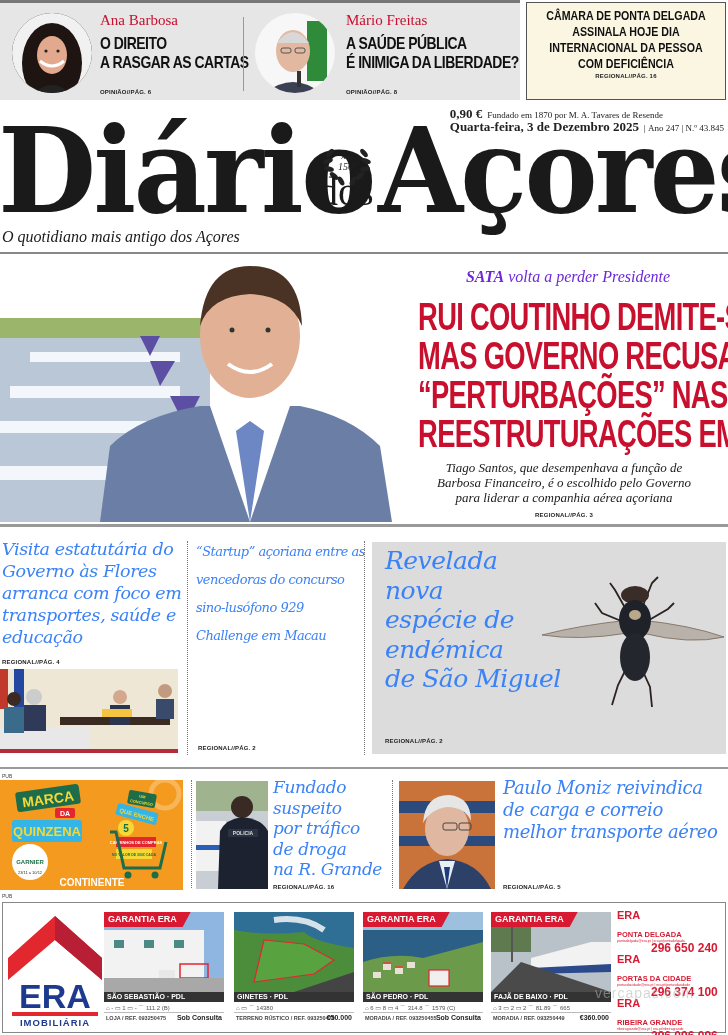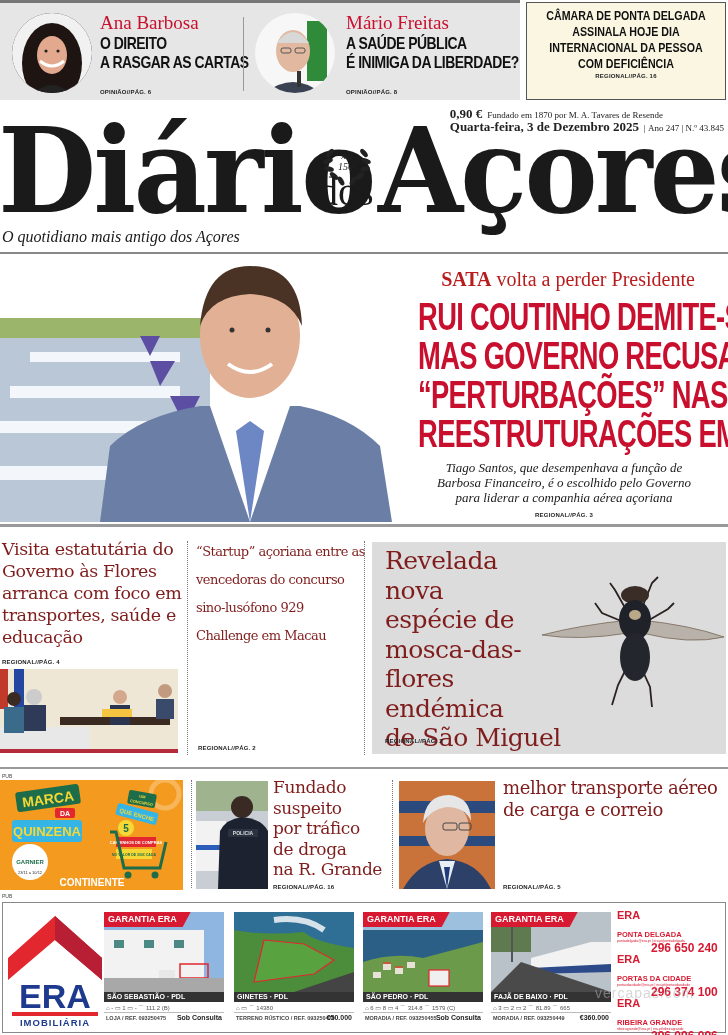--- a/index.html
+++ b/index.html
@@ -5,21 +5,21 @@
   * { margin:0; padding:0; box-sizing:border-box; }
   html, body { width:728px; height:1035px; overflow:hidden; background:#fff; }
   body { position:relative; font-family:"Liberation Serif", serif; color:#1a1a1a; }
   .abs { position:absolute; }
   .kicker { font-family:"Liberation Sans", sans-serif; font-weight:700; font-size:6px; letter-spacing:0.2px; color:#222; text-transform:uppercase; }
 
   
   #topbar { left:0; top:0; width:520px; height:100px; background:#e6e6e6; border-top:3px solid #777; }
   .op { position:absolute; top:0; height:97px; }
   .op .avatar { position:absolute; top:10px; width:80px; height:80px; border-radius:50%; overflow:hidden; }
-  .op .author { position:absolute; top:9px; font-size:19px; color:#c8102e; font-family:"Liberation Serif", serif; }
+  .op .author { position:absolute; top:9px; font-size:15px; color:#c8102e; font-family:"Liberation Serif", serif; }
   .op .title { position:absolute; top:31px; font-size:17px; line-height:19px; color:#111; font-family:"Liberation Sans", sans-serif; font-weight:700; letter-spacing:-0.6px; transform:scaleX(0.82); transform-origin:left top; white-space:nowrap; }
   .op .kicker { position:absolute; top:86px; }
   #op-divider { left:243px; top:14px; width:1px; height:74px; background:#999; }
 
   #promo { left:526px; top:2px; width:200px; height:98px; background:#faf6e2; border:1.5px solid #555; text-align:center; }
   #promo .t { font-family:"Liberation Sans", sans-serif; font-weight:700; font-size:13px; line-height:16px; color:#111; margin-top:5px; transform:scaleX(0.82); transform-origin:center top; white-space:nowrap; }
   #promo .kicker { margin-top:1px; }
 
   
   #meta { right:4px; top:108px; text-align:left; font-size:10px; color:#222; line-height:11px; }
@@ -28,30 +28,30 @@
   #meta .small { font-size:9px; }
   #logo-diario { left:-2px; top:112px; font-size:118px; font-weight:700; line-height:118px; letter-spacing:-3px; font-family:"DejaVu Serif","Liberation Serif", serif; transform:scaleX(0.96); transform-origin:left top; }
   #logo-dos { left:318px; top:172px; font-size:40px; font-family:"Liberation Serif", serif; line-height:40px; }
   #logo-acores { left:378px; top:112px; font-size:118px; font-weight:700; line-height:118px; letter-spacing:-3px; font-family:"DejaVu Serif","Liberation Serif", serif; transform:scaleX(0.93); transform-origin:left top; }
   #laurel { left:322px; top:143px; width:50px; height:44px; }
   #tagline { left:2px; top:228px; font-size:16px; font-style:italic; }
   #mast-rule { left:0; top:252px; width:728px; height:2px; background:#888; }
 
   
   #lead-img { left:0; top:256px; width:400px; height:266px; overflow:hidden; }
-  #lead-kicker { left:418px; top:268px; font-size:20px; color:#b91c1c; width:300px; text-align:center; }
+  #lead-kicker { left:418px; top:268px; font-size:16px; font-style:italic; color:#6d28d9; width:300px; text-align:center; }
   #lead-kicker b { font-weight:700; }
   #lead-title { left:368px; top:298px; width:358px; text-align:center; color:#c8102e; font-family:"Liberation Sans", sans-serif; font-weight:700; font-size:38px; line-height:39px; letter-spacing:-1px; }
   #lead-title span { display:block; transform:scaleX(0.72); transform-origin:center top; white-space:nowrap; }
   #lead-sub { left:400px; top:460px; width:328px; text-align:center; font-style:italic; font-size:13px; line-height:15px; }
   #lead-kick { left:400px; top:512px; width:328px; text-align:center; }
   #lead-rule { left:0; top:524px; width:728px; height:3px; background:#999; }
 
   
-  .serifh { font-family:"DejaVu Serif","Liberation Serif", serif; color:#7f1d1d; }
+  .serifh { font-family:"DejaVu Serif","Liberation Serif", serif; color:#3b82f6;font-style:italic; }
   #s1-title { left:2px; top:538px; width:182px; font-size:17.5px; line-height:22px; letter-spacing:-0.4px; }
   #s1-kick { left:2px; top:659px; }
   #s1-img { left:0; top:669px; width:178px; height:84px; overflow:hidden; }
   #s2-title { left:196px; top:538px; width:170px; font-size:13px; line-height:28px; letter-spacing:-0.5px; }
   #s2-kick { left:198px; top:745px; }
   #div-v1 { left:187px; top:541px; width:1px; height:214px; border-left:1px dotted #777; }
   #div-v2 { left:364px; top:541px; width:1px; height:214px; border-left:1px dotted #777; }
   #s3-box { left:372px; top:542px; width:354px; height:212px; background:#dcdcdc; }
   #s3-title { left:385px; top:546px; width:200px; font-size:25px; line-height:29.5px; letter-spacing:-0.5px; }
   #s3-kick { left:385px; top:738px; }
@@ -242,21 +242,20 @@
 <div id="div-v1" class="abs"></div>
 <div id="s2-title" class="abs serifh">“Startup” açoriana  entre as vencedoras do concurso sino-lusófono 929 Challenge em Macau</div>
 <div id="s2-kick" class="abs kicker">REGIONAL//PÁG. 2</div>
 <div id="div-v2" class="abs"></div>
 
 <div id="s3-box" class="abs"></div>
 <div id="s3-title" class="abs serifh">
   <div>Revelada</div>
   <div>nova</div>
   <div>espécie de</div>
-  <div>mosca-das-flores</div>
   <div>endémica</div>
   <div>de São Miguel</div>
 </div>
 <div id="s3-kick" class="abs kicker">REGIONAL//PÁG. 2</div>
 <div id="fly" class="abs">
   <svg width="186" height="150" viewBox="0 0 186 150">
     <path d="M90 55 Q40 60 2 70 Q40 76 88 68Z" fill="rgba(120,100,80,0.35)" stroke="#6b5a48" stroke-width="0.7"></path>
     <path d="M100 55 Q150 60 184 72 Q150 80 102 68Z" fill="rgba(120,100,80,0.35)" stroke="#6b5a48" stroke-width="0.7"></path>
     <g stroke="#2a2220" stroke-width="1.8" fill="none">
       <path d="M88 48 L75 25 L70 18"></path>
@@ -335,22 +334,23 @@
     <ellipse cx="48" cy="48" rx="22" ry="27" fill="#e0b8a2"></ellipse>
     <path d="M24 42 Q26 14 50 14 Q72 16 72 40 Q66 26 48 26 Q32 28 24 42Z" fill="#e6e6e6"></path>
     <rect x="44" y="42" width="14" height="7" rx="2" fill="none" stroke="#444"></rect>
     <rect x="60" y="42" width="12" height="7" rx="2" fill="none" stroke="#444"></rect>
     <path d="M4 108 Q20 80 48 78 Q78 80 92 108Z" fill="#2c4068"></path>
     <path d="M40 80 L48 108 L56 80Z" fill="#e8eef6"></path>
     <path d="M45 86 L48 108 L51 86Z" fill="#1e3a7a"></path>
   </svg>
 </div>
 <div id="s5-title" class="abs serifh">
+  <div>Paulo Moniz reivindica</div>
+  <div>de carga e correio</div>
   <div>melhor transporte aéreo</div>
-  <div>de carga e correio</div>
 </div>
 <div id="s5-kick" class="abs kicker">REGIONAL//PÁG. 5</div>
 <div id="pub2" class="abs pub">PUB</div>
 
 <div id="era-ad" class="abs"></div>
 <div id="era-logo" class="abs">
   <svg width="94" height="118" viewBox="0 0 94 118">
     <polygon points="0,48 47,6 94,48 94,70 47,30 0,70" fill="#e2272f"></polygon>
     <polygon points="47,6 94,48 94,70 47,30" fill="#b81f34"></polygon>
     <text x="47" y="98" text-anchor="middle" font-family="Liberation Sans, sans-serif" font-weight="700" font-size="34" fill="#1d3a8f">ERA</text>

